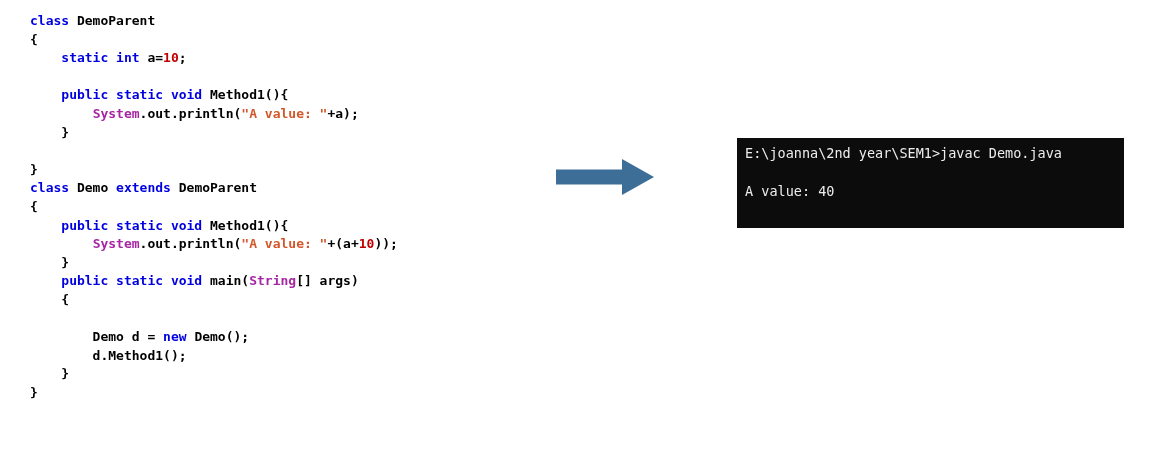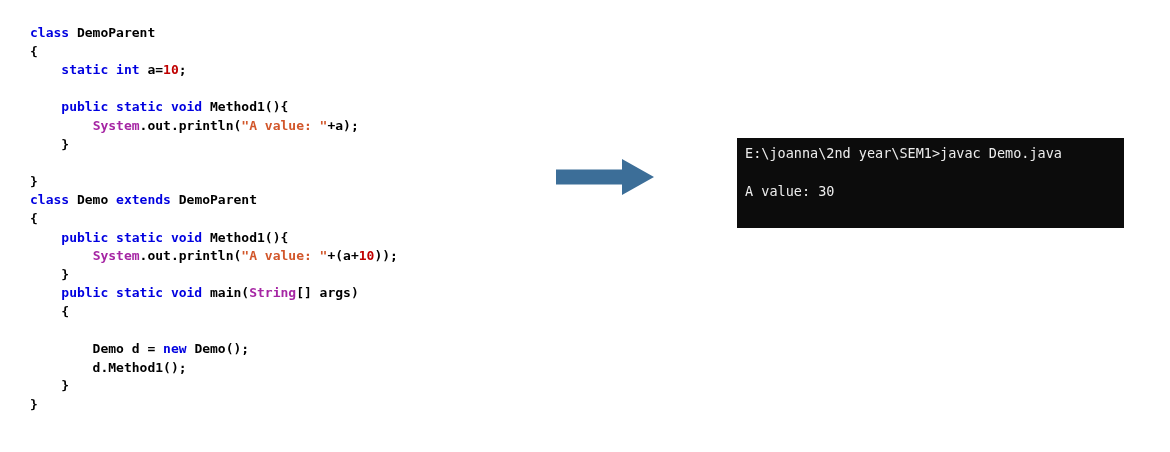--- a/index.html
+++ b/index.html
@@ -15,21 +15,20 @@
   
   .code {
     position: absolute;
     left: 30px;
     top: 12px;
     font-size: 13px;
     font-weight: bold;
     line-height: 18.6px;
     white-space: pre;
     color: var(--plain, #000);
-    margin-top: 12px;
   }
   .code-line { min-height: 18.6px; }
 
   
   .arrow-wrap {
     position: absolute;
     left: 556px;
     top: 157px;
     width: 100px;
     height: 40px;
@@ -57,15 +56,15 @@
 <div class="page">
 
   <pre class="code"><div class="code-line"><span style="color: rgb(0, 0, 224);">class </span><span style="color: rgb(0, 0, 0);">DemoParent</span></div><div class="code-line"><span style="color: rgb(0, 0, 0);">{</span></div><div class="code-line"><span style="color: rgb(0, 0, 0);">    </span><span style="color: rgb(0, 0, 224);">static int </span><span style="color: rgb(0, 0, 0);">a=</span><span style="color: rgb(192, 0, 0);">10</span><span style="color: rgb(0, 0, 0);">;</span></div><div class="code-line">&nbsp;</div><div class="code-line"><span style="color: rgb(0, 0, 0);">    </span><span style="color: rgb(0, 0, 224);">public static void </span><span style="color: rgb(0, 0, 0);">Method1(){</span></div><div class="code-line"><span style="color: rgb(0, 0, 0);">        </span><span style="color: rgb(166, 38, 164);">System</span><span style="color: rgb(0, 0, 0);">.out.println(</span><span style="color: rgb(210, 87, 43);">"A value: "</span><span style="color: rgb(0, 0, 0);">+a);</span></div><div class="code-line"><span style="color: rgb(0, 0, 0);">    }</span></div><div class="code-line">&nbsp;</div><div class="code-line"><span style="color: rgb(0, 0, 0);">}</span></div><div class="code-line"><span style="color: rgb(0, 0, 224);">class </span><span style="color: rgb(0, 0, 0);">Demo </span><span style="color: rgb(0, 0, 224);">extends </span><span style="color: rgb(0, 0, 0);">DemoParent</span></div><div class="code-line"><span style="color: rgb(0, 0, 0);">{</span></div><div class="code-line"><span style="color: rgb(0, 0, 0);">    </span><span style="color: rgb(0, 0, 224);">public static void </span><span style="color: rgb(0, 0, 0);">Method1(){</span></div><div class="code-line"><span style="color: rgb(0, 0, 0);">        </span><span style="color: rgb(166, 38, 164);">System</span><span style="color: rgb(0, 0, 0);">.out.println(</span><span style="color: rgb(210, 87, 43);">"A value: "</span><span style="color: rgb(0, 0, 0);">+(a+</span><span style="color: rgb(192, 0, 0);">10</span><span style="color: rgb(0, 0, 0);">));</span></div><div class="code-line"><span style="color: rgb(0, 0, 0);">    }</span></div><div class="code-line"><span style="color: rgb(0, 0, 0);">    </span><span style="color: rgb(0, 0, 224);">public static void </span><span style="color: rgb(0, 0, 0);">main(</span><span style="color: rgb(166, 38, 164);">String</span><span style="color: rgb(0, 0, 0);">[] args)</span></div><div class="code-line"><span style="color: rgb(0, 0, 0);">    {</span></div><div class="code-line">&nbsp;</div><div class="code-line"><span style="color: rgb(0, 0, 0);">        Demo d = </span><span style="color: rgb(0, 0, 224);">new </span><span style="color: rgb(0, 0, 0);">Demo();</span></div><div class="code-line"><span style="color: rgb(0, 0, 0);">        d.Method1();</span></div><div class="code-line"><span style="color: rgb(0, 0, 0);">    }</span></div><div class="code-line"><span style="color: rgb(0, 0, 0);">}</span></div></pre>
 
   <div class="arrow-wrap">
     <svg width="100" height="40" viewBox="0 0 100 40">
       <polygon points="0,12.5 66,12.5 66,2 98,20 66,38 66,27.5 0,27.5" style="fill: var(--arrow, #3c6e98);"></polygon>
     </svg>
   </div>
 
-  <div class="terminal"><div class="term-line">E:\joanna\2nd year\SEM1&gt;javac Demo.java</div><div class="term-line">&nbsp;</div><div class="term-line">A value: 30</div></div>
+  <div class="terminal"><div class="term-line">E:\joanna\2nd year\SEM1&gt;javac Demo.java</div><div class="term-line">&nbsp;</div><div class="term-line">A value: 40</div></div>
 
 </div>
 
 </body></html>

